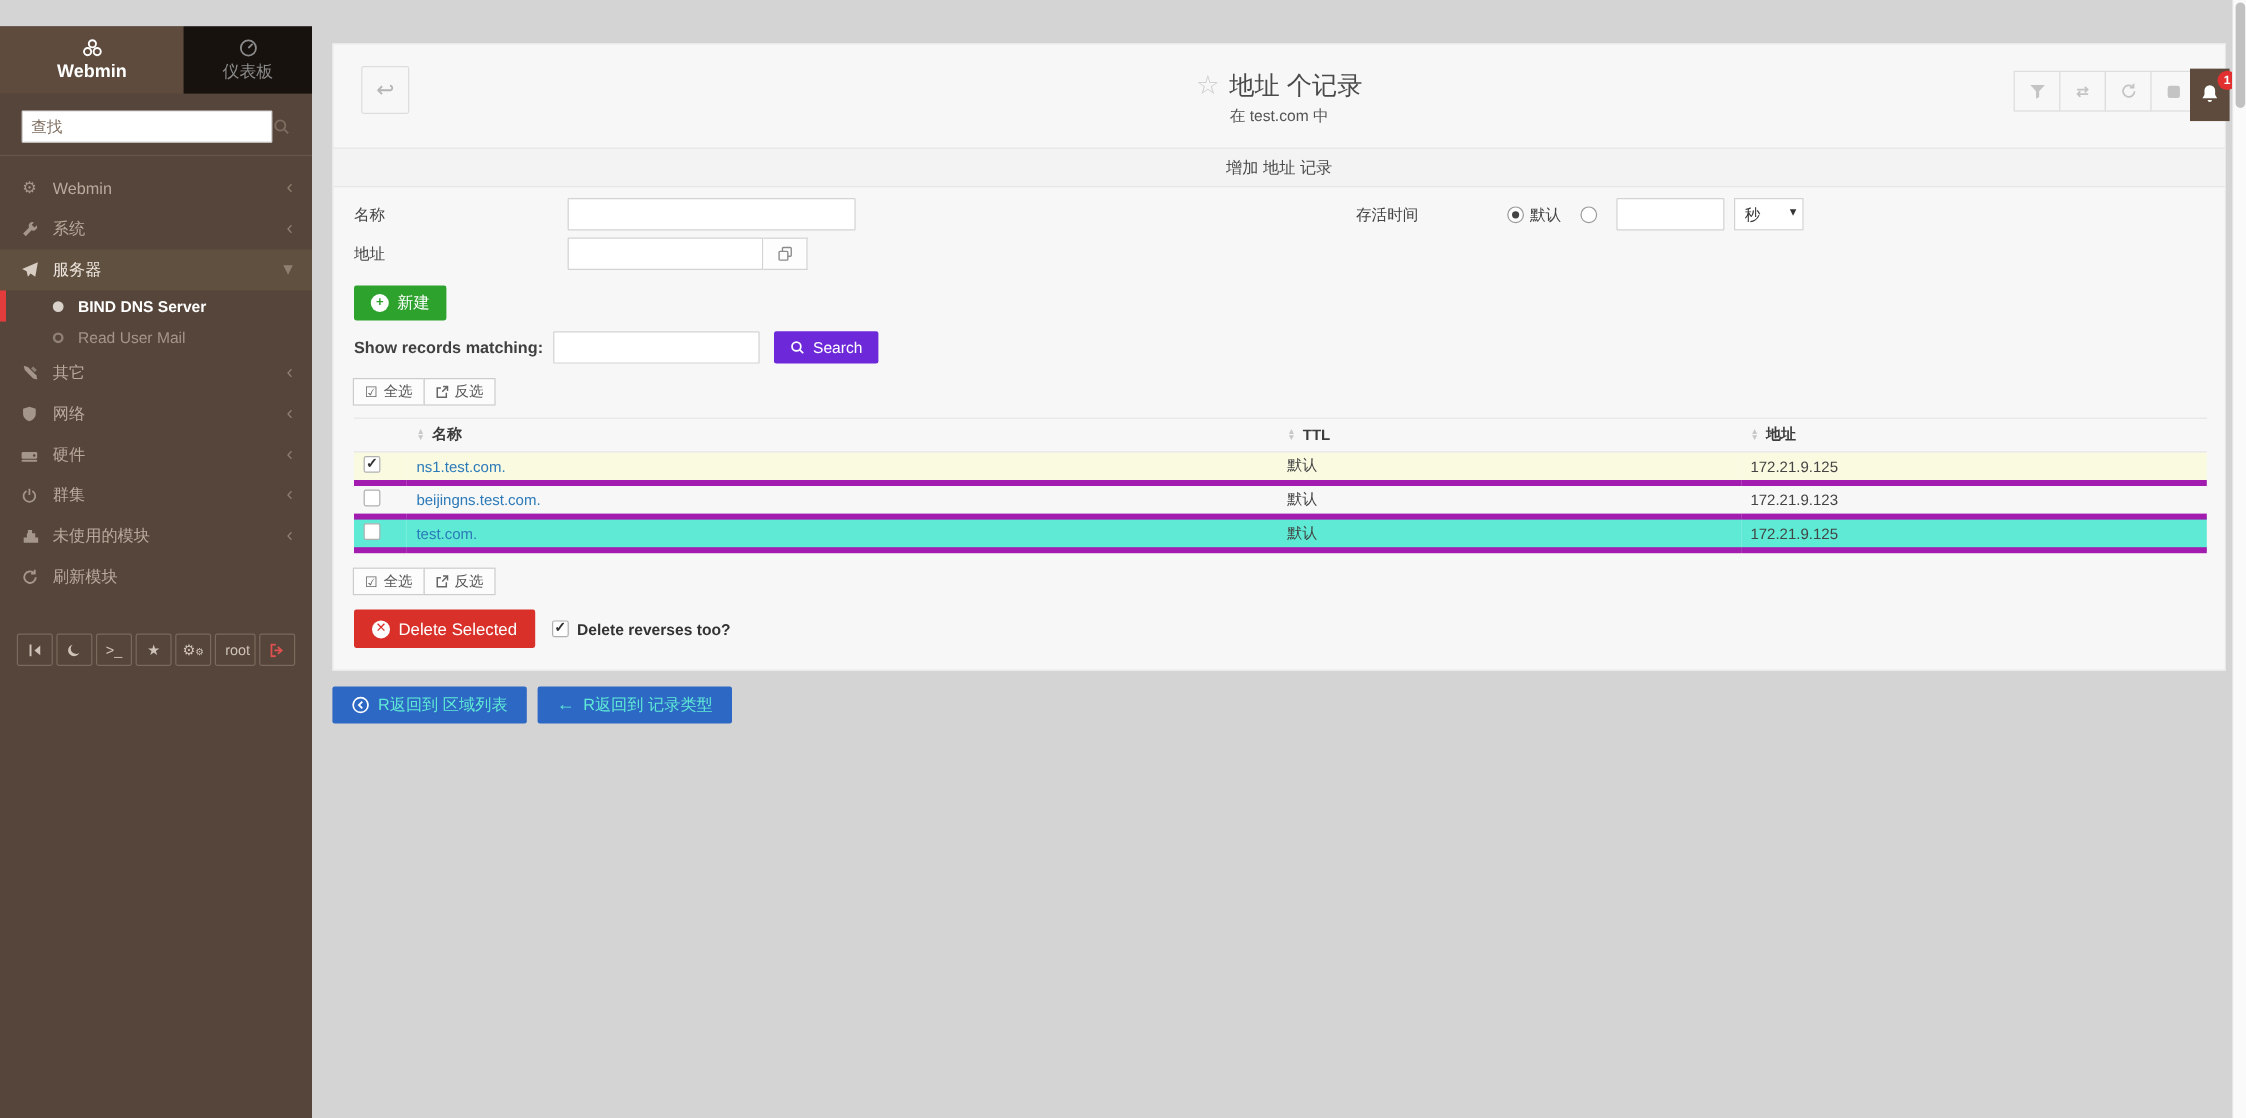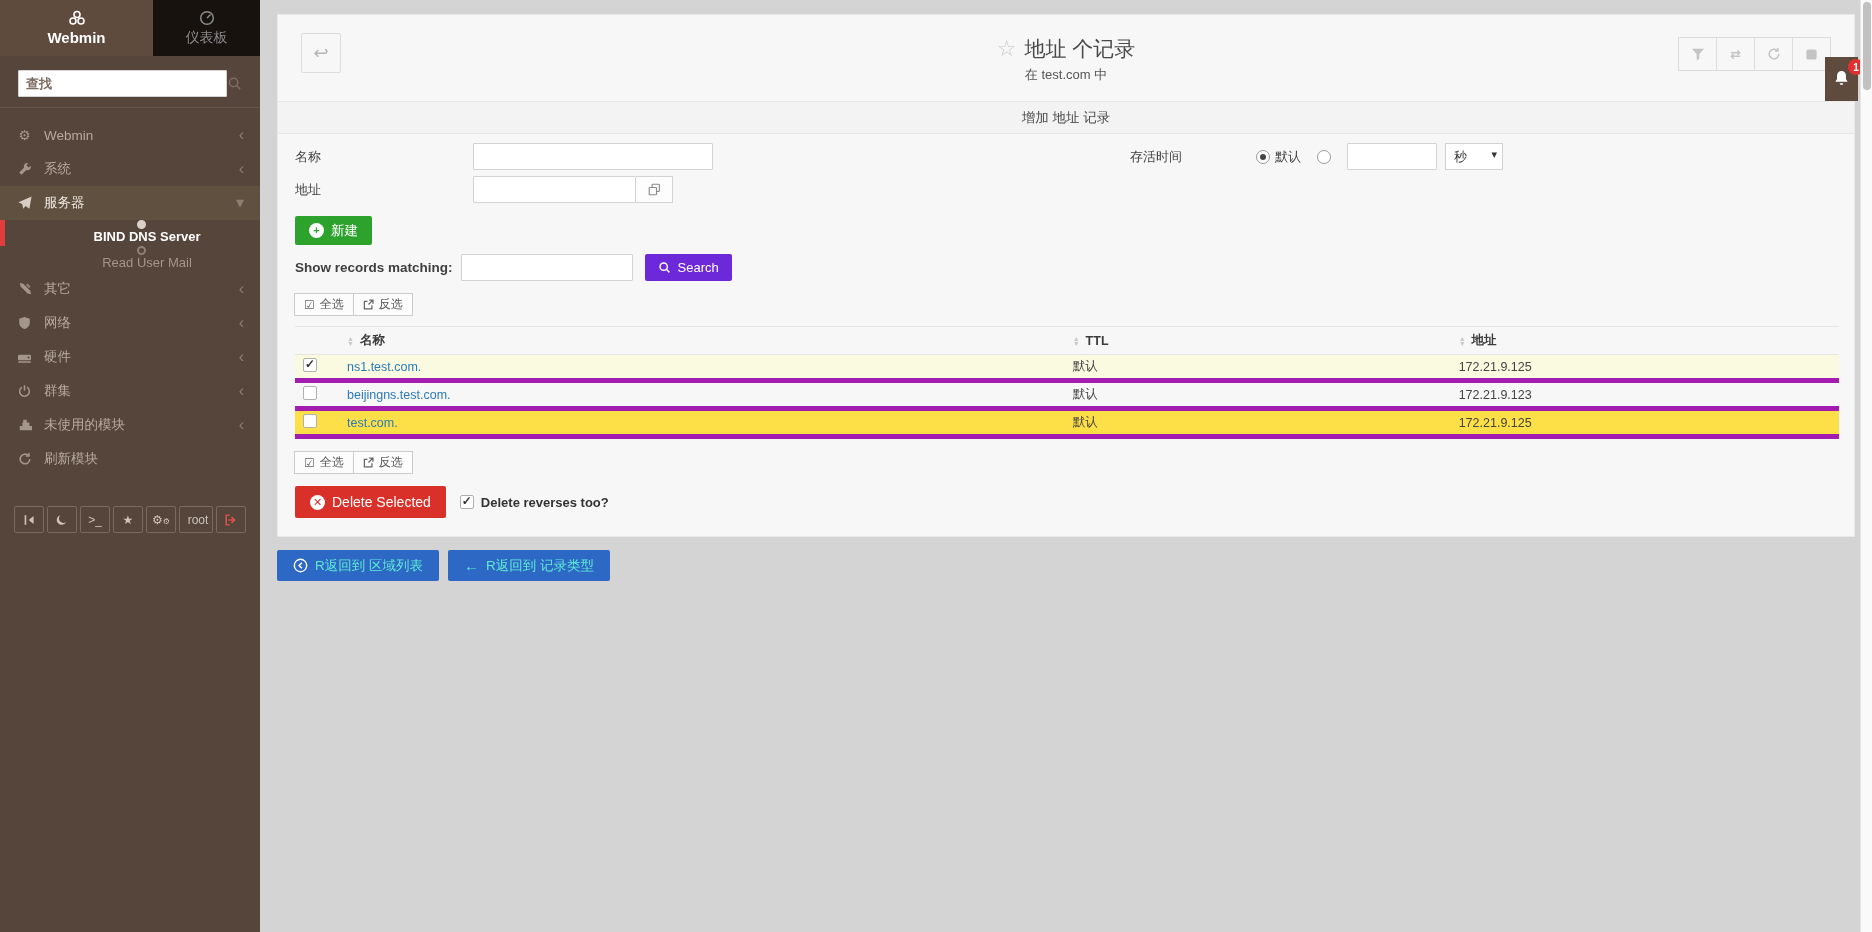--- a/index.html
+++ b/index.html
@@ -1,40 +1,40 @@
 <!DOCTYPE html>
 <html><head>
 <meta charset="utf-8">
 <style>
   * { margin:0; padding:0; box-sizing:border-box; }
   html,body { width:1872px; height:932px; overflow:hidden; background:#d4d4d4;
     font-family:"Liberation Sans","DejaVu Sans",sans-serif; font-size:13px; color:#444; }
   svg { display:block; }
 
   
-  .app { display:flex; width:1872px; height:655px; }
+  .app { display:flex; width:1872px; height:655px;margin-top:22px; }
 
   
   .sidebar { width:260px; height:932px; background:#55453a; flex:0 0 260px; position:relative; }
   .tabs { display:flex; height:56px; }
   .tab { flex:1; display:flex; flex-direction:column; align-items:center; justify-content:center; gap:3px; cursor:pointer; }
   .tab-webmin { background:#5e4b3d; color:#fff; font-weight:bold; font-size:15px; flex:0 0 153px; }
   .tab-dash { background:#17120e; color:#8b8b8b; font-size:14px; }
   .side-search { padding:14px 18px 10px 18px; border-bottom:1px solid #66564a; display:flex; align-items:center; }
   .side-search input { flex:1; background:transparent; border:none; outline:none; color:#cbbdb2; font-size:14px; }
   .side-search input::placeholder { color:#7e6d60; }
   .side-search .sicon { color:#7e6d60; }
   .menu { margin-top:10px; }
   .mitem { height:34px; display:flex; align-items:center; padding:0 16px; color:#b9aa9e; font-size:13.5px; cursor:pointer; }
   .mitem .micon { width:17px; margin-right:11px; color:#a4968a; display:flex; justify-content:center; }
   .mitem .chev { margin-left:auto; color:#8f7f72; font-size:16px; line-height:1; }
   .mitem.expanded { background:#60503f; color:#efe8e1; }
   .mitem.expanded .micon { color:#d8cdc3; }
   .submenu { }
-  .sitem { height:26px; display:flex; align-items:center; padding-left:34px; color:#a3958a; font-size:13px; cursor:pointer; position:relative;flex-direction:column; }
+  .sitem { height:26px; display:flex; align-items:center; padding-left:44px; color:#a3958a; font-size:13px; cursor:pointer; position:relative; }
   .sitem .bullet { width:9px; height:9px; border-radius:50%; border:2px solid #8f8176; margin-right:12px; background:transparent; }
   .sitem.active { color:#fff; font-weight:bold; }
   .sitem.active .bullet { background:#d9d2cb; border-color:#d9d2cb; }
   .sitem.active::before { content:""; position:absolute; left:0; top:0; width:5px; height:100%; background:#e23c3c; }
   .side-toolbar { margin:30px 14px 0 14px; display:flex; gap:3px; }
   .tbtn { min-width:30px; height:27px; border:1px solid #7a6a5d; background:transparent; color:#cfc3b9;
     display:flex; align-items:center; justify-content:center; gap:4px; font-size:12px; cursor:pointer; border-radius:2px; padding:0 6px; }
   .tbtn.red { color:#e25050; }
 
   
@@ -50,21 +50,21 @@
   .head-actions { position:absolute; right:23px; top:22px; display:flex; }
   .hbtn { width:39px; height:34px; background:#f7f7f7; border:1px solid #ddd; margin-left:-1px;
     display:flex; align-items:center; justify-content:center; color:#c4c4c4; cursor:pointer; }
 
   .panel-head { height:33px; background:#f3f3f3; border-top:1px solid #e7e7e7; border-bottom:1px solid #e7e7e7;
     display:flex; align-items:center; justify-content:center; font-size:13.5px; color:#4a4a4a; }
 
   .form { padding:6px 17px 2px 17px; position:relative; }
   .frow { display:flex; align-items:center; height:33px; position:relative; }
   .flabel { width:178px; font-size:13px; color:#444; }
-  input[type=text] { height:27px; border:1px solid #d3d3d3; background:#fff; padding:0 7px; font-size:13px; color:#4d7c0f; outline:none; border-radius:1px;font-weight:bold; }
+  input[type=text] { height:27px; border:1px solid #d3d3d3; background:#fff; padding:0 7px; font-size:13px; color:#4d7c0f; outline:none; border-radius:1px; }
   .name-input { width:240px; }
   .addr-input { width:163px; }
   .addr-addon { width:37px; height:27px; border:1px solid #d3d3d3; border-left:none; background:#fdfdfd; color:#8a8a8a;
     display:inline-flex; align-items:center; justify-content:center; cursor:pointer; }
   .radio-group { display:flex; align-items:center; gap:5px; }
   .radio-group + .radio-group { margin-left:16px; }
   input[type=radio] { appearance:none; width:14px; height:14px; border:1px solid #9a9a9a; border-radius:50%; background:#fff; position:relative; cursor:pointer; }
   input[type=radio]:checked::after { content:""; position:absolute; left:3px; top:3px; width:6px; height:6px; border-radius:50%; background:#444; }
   input[type=checkbox] { appearance:none; width:14px; height:14px; border:1px solid #b0b0b0; border-radius:2px; background:#fff; position:relative; cursor:pointer; }
   input[type=checkbox]:checked::after { content:"✓"; position:absolute; left:1px; top:-2px; font-size:12px; font-weight:bold; color:#333; }
@@ -88,21 +88,21 @@
   .sbtn { height:23px; border:1px solid #ccc; background:#fcfcfc; color:#555; font-size:12px; display:inline-flex; align-items:center; gap:5px; padding:0 9px; margin-left:-1px; cursor:pointer; }
   .sbtn .gicon { color:#666; font-size:12px; }
 
   table.records { width:1544px; margin:10px 0 0 17px; border-collapse:collapse; font-size:12.5px; }
   table.records th { text-align:left; font-weight:bold; color:#3c3c3c; padding:5px 8px; border-top:1px solid #e5e5e5; border-bottom:1px solid #e5e5e5; }
   table.records td { padding:3px 8px; border-bottom:5px solid #a21caf; color:#444; }
   .col-check { width:44px; }
   .col-name { width:47%; }
   .col-ttl { width:25%; }
   tr.sel-row td { background:#fafae0; }
-  tr.stripe td { background:#fde047; }
+  tr.stripe td { background:#5eead4; }
   a.rec-link { color:#2b7ab9; text-decoration:none; cursor:pointer; }
   .sorter { display:inline-flex; flex-direction:column; margin-right:6px; vertical-align:middle; line-height:0; }
   .sorter span { font-size:7px; color:#c8c8c8; line-height:5px; }
 
   .delete-line { display:flex; align-items:center; margin:12px 0 0 17px; padding-bottom:18px; gap:14px; }
   .delete-btn { background:#d9302a; color:#fff; height:32px; padding:0 15px; font-size:14px; }
   .delete-btn .circle-ic { color:#d9302a; }
   .del-rev { display:flex; align-items:center; gap:7px; font-weight:bold; color:#333; font-size:13px; }
 
   .footer-btns { display:flex; gap:9px; margin-top:13px; }

